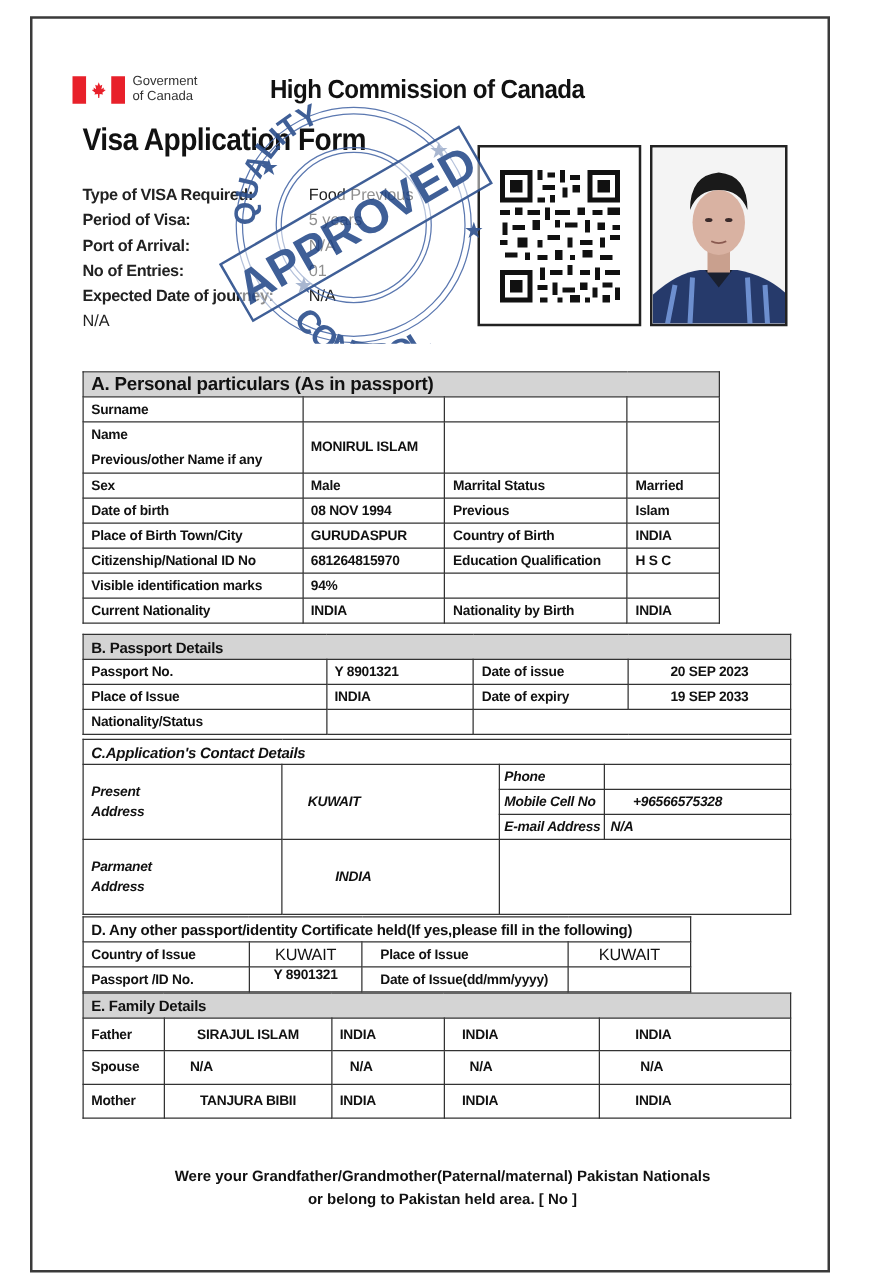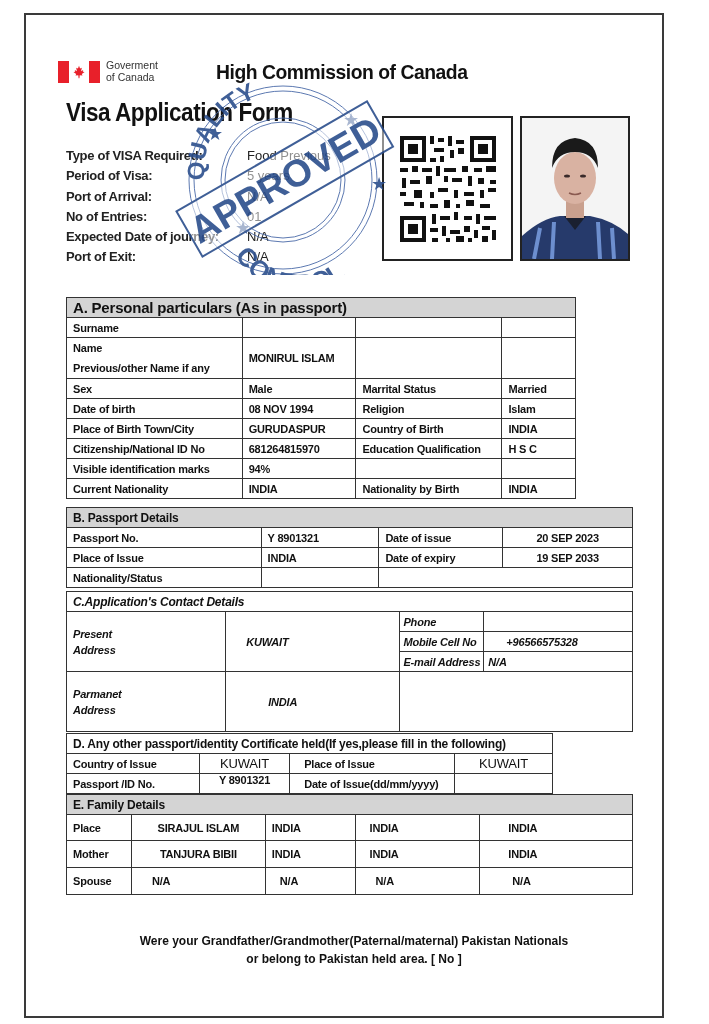--- a/index.html
+++ b/index.html
@@ -62,21 +62,20 @@
     </div>
   <div class="row">
       <span class="lbl">No of Entries:</span>
       <span class="val">01</span>
     </div>
   <div class="row">
       <span class="lbl">Expected Date of journey:</span>
       <span class="val">N/A</span>
     </div>
   <div class="row">
-      <span class="lbl">Port of Exit:</span>
       <span class="val">N/A</span>
     </div>
 </div>
 
 <div class="qr">
   <svg width="127" height="141" viewBox="0 0 127 141">
     <g fill="#111">
       <rect x="16" y="18" width="26" height="26"></rect>
         <rect x="20" y="22" width="18" height="18" fill="#fff"></rect>
         <rect x="24" y="26" width="10" height="10"></rect>
@@ -214,21 +213,21 @@
   </tr>
   <tr>
         <td>Sex</td>
         <td>Male</td>
         <td>Marrital Status</td>
         <td>Married</td>
       </tr>
   <tr>
         <td>Date of birth</td>
         <td>08 NOV 1994</td>
-        <td>Religion</td>
+        <td>Previous</td>
         <td>Islam</td>
       </tr>
   <tr>
         <td>Place of Birth Town/City</td>
         <td>GURUDASPUR</td>
         <td>Country of Birth</td>
         <td>INDIA</td>
       </tr>
   <tr>
         <td>Citizenship/National ID No</td>
@@ -353,39 +352,39 @@
       <col style="width:134px">
       <col style="width:90px">
       <col style="width:125px">
       <col style="width:153px">
     </colgroup>
   <tbody>
       <tr>
         <td colspan="5" class="sec">E. Family Details</td>
       </tr>
   <tr style="height:26px">
-    <td>Place</td>
+    <td>Father</td>
     <td class="center">SIRAJUL ISLAM</td>
     <td>INDIA</td>
     <td style="padding-left:14px">INDIA</td>
     <td style="padding-left:28px">INDIA</td>
+  </tr>
+  <tr style="height:27px">
+    <td>Spouse</td>
+    <td style="padding-left:20px">N/A</td>
+    <td style="padding-left:14px">N/A</td>
+    <td style="padding-left:20px">N/A</td>
+    <td style="padding-left:32px">N/A</td>
   </tr>
   <tr style="height:27px">
     <td>Mother</td>
     <td class="center">TANJURA BIBII</td>
     <td>INDIA</td>
     <td style="padding-left:14px">INDIA</td>
     <td style="padding-left:28px">INDIA</td>
   </tr>
-  <tr style="height:27px">
-    <td>Spouse</td>
-    <td style="padding-left:20px">N/A</td>
-    <td style="padding-left:14px">N/A</td>
-    <td style="padding-left:20px">N/A</td>
-    <td style="padding-left:32px">N/A</td>
-  </tr>
 </tbody>
   </table>
 
 <div class="bottom-q">
   <div>Were your Grandfather/Grandmother(Paternal/maternal) Pakistan Nationals</div>
   <div>or belong to Pakistan held area. [ No ]</div>
 </div>
 
 </body></html>

